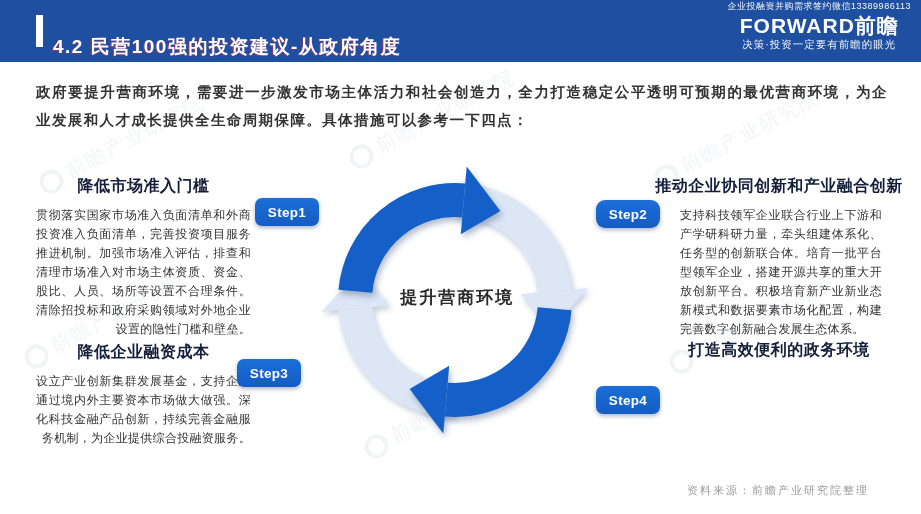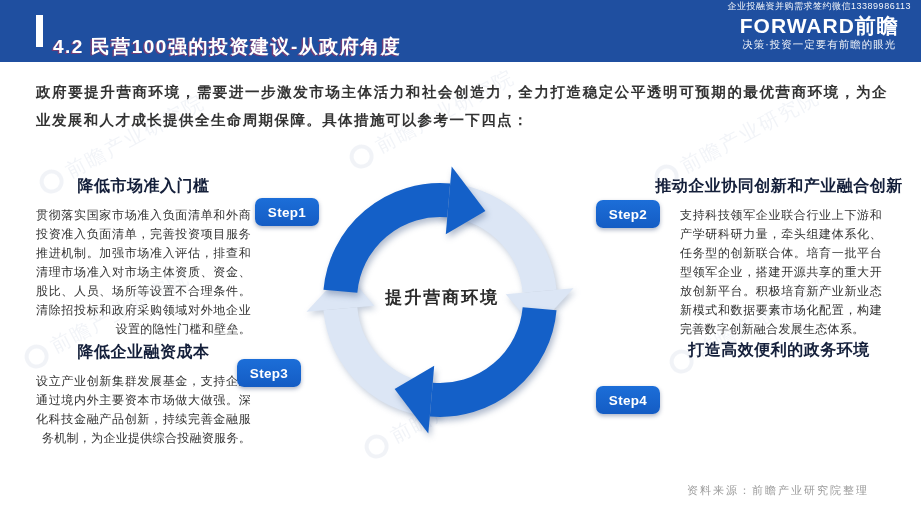--- a/index.html
+++ b/index.html
@@ -64,25 +64,25 @@
   .b2 p, .b4 p { width:202px; margin-left:27px; }
   
   .badge {
     position:absolute; width:64px; height:28px;
     background:linear-gradient(180deg,#1c6ed8,#145cc4);
     border-radius:7px; color:#ffffff; font-size:13.5px; font-weight:bold;
     display:flex; align-items:center; justify-content:center;
     box-shadow:0 2px 4px rgba(20,40,90,.35); letter-spacing:.3px;
   }
   .badge1 { left:255px; top:198px; }
-  .badge2 { left:596px; top:200px; }
+  .badge2 { left:596px; top:200px;border-radius:9px; }
   .badge3 { left:237px; top:359px; }
   .badge4 { left:596px; top:386px; }
   
-  .cycle { position:absolute; left:290px; top:150px; width:300px; height:300px; }
+  .cycle { position:absolute; left:305px; top:150px; width:300px; height:300px; }
   .cycle svg { position:absolute; inset:0; }
   .arc { fill:none; stroke-width:34; }
   .arc-dark  { stroke:#1460c8; }
   .arc-light { stroke:#dce6f5; }
   .head-dark  { fill:#1460c8; }
   .head-light { fill:#dce6f5; }
   .g-dark  { filter:drop-shadow(2px 4px 3px rgba(60,85,130,.40)); }
   .g-light { filter:drop-shadow(2px 3px 3px rgba(120,140,170,.45)); }
   .cycle-label {
     position:absolute; left:50%; top:50%; transform:translate(-48%,-62%);

